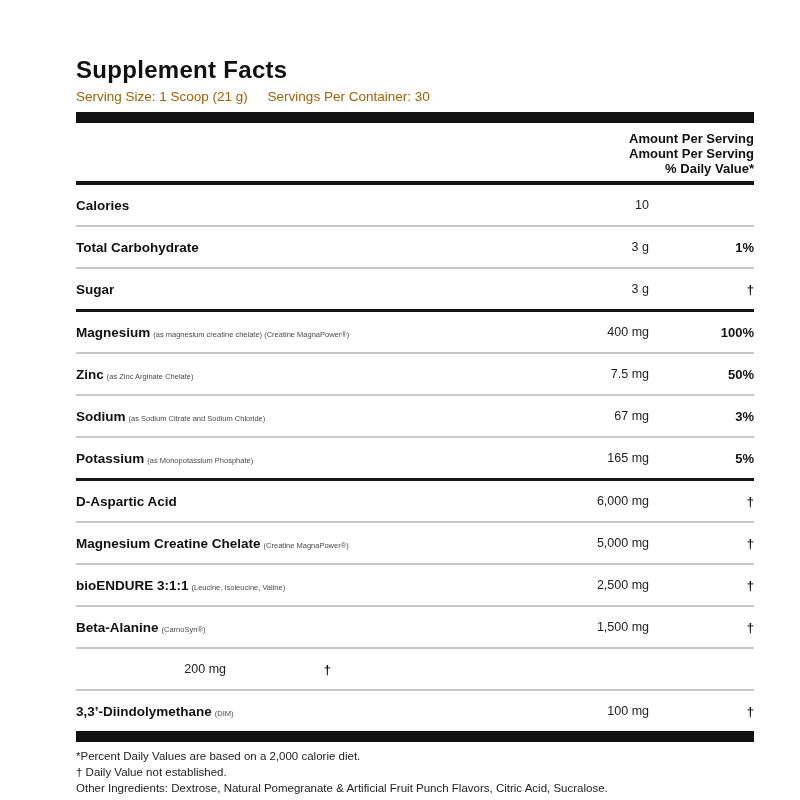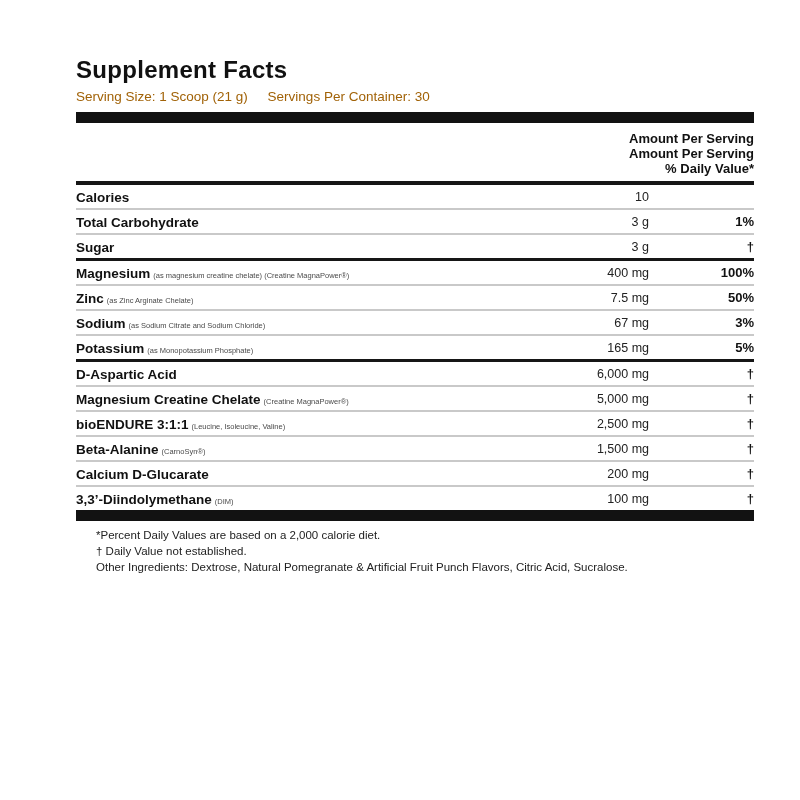--- a/index.html
+++ b/index.html
@@ -60,21 +60,21 @@
   .col-amt  { width: 150px; text-align: right; }
   .col-dv   { width: 105px; text-align: right; }
   .rule-heavy {
     height: 4px;
     background: #161616;
     width: 100%;
   }
   .row {
     display: flex;
     align-items: center;
-    height: 23px;
+    height: 40px;
   }
   .nutrient-name {
     font-weight: bold;
     font-size: 13.5px;
     color: #111;
     white-space: nowrap;
   }
   .nutrient-note {
     font-size: 7.5px;
     color: #4a4a4a;
@@ -100,21 +100,20 @@
     background: #161616;
     width: 100%;
   }
   .footnotes {
     padding-top: 6px;
   }
   .footnote {
     font-size: 11.5px;
     line-height: 16px;
     color: #222;
-    margin-left: 20px;
   }
 </style>
 </head>
 <body>
 
 <div class="page">
   <div class="label">
 
     <h1 class="title">Supplement Facts</h1>
 
@@ -216,23 +215,20 @@
 <div class="divider-thin"></div>
   <div class="row">
     <div class="col-name">
       <span class="nutrient-name">Beta-Alanine</span><span class="nutrient-note">(CarnoSyn®)</span>
     </div>
     <div class="amt-cell col-amt">1,500 mg</div>
     <div class="dv-cell col-dv">†</div>
   </div>
 <div class="divider-thin"></div>
   <div class="row">
-    <div class="col-name">
-      <span class="nutrient-name">Calcium D-Glucarate</span><span class="nutrient-note"></span>
-    </div>
     <div class="amt-cell col-amt">200 mg</div>
     <div class="dv-cell col-dv">†</div>
   </div>
 <div class="divider-thin"></div>
   <div class="row">
     <div class="col-name">
       <span class="nutrient-name">3,3’-Diindolymethane</span><span class="nutrient-note">(DIM)</span>
     </div>
     <div class="amt-cell col-amt">100 mg</div>
     <div class="dv-cell col-dv">†</div>

